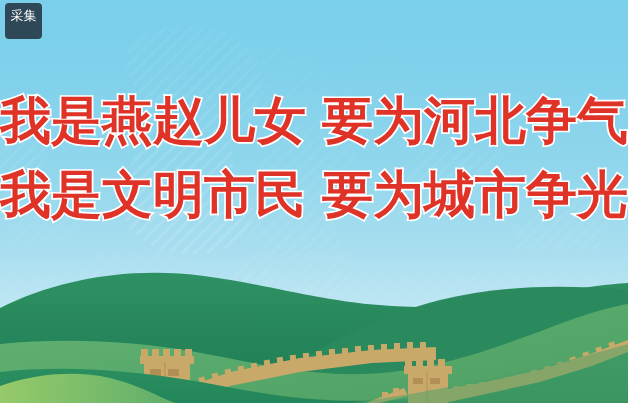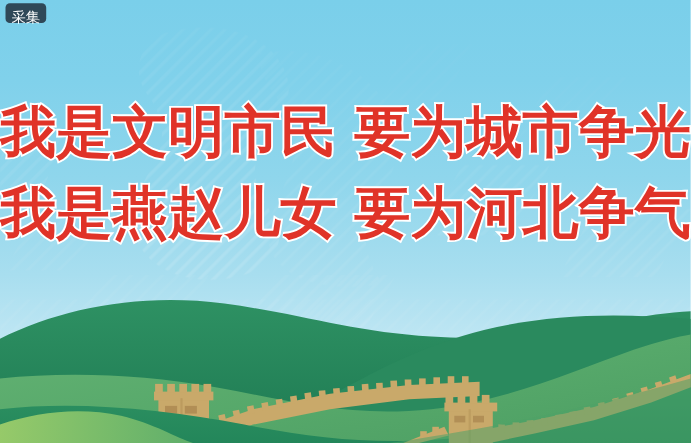--- a/index.html
+++ b/index.html
@@ -86,21 +86,21 @@
     display: inline-block;
     width: 26px;
   }
 
   
   .capture-btn {
     position: absolute;
     left: 5px;
     top: 3px;
     width: 37px;
-    height: 18px;
+    height: 36px;
     border-radius: 4px;
     background: #2F4858;
     color: #ffffff;
     font-family: Liberation Serif, serif;
     font-size: 13px;
     line-height: 25px;
     text-align: center;
     letter-spacing: 0px;
     cursor: pointer;
     user-select: none;
@@ -325,28 +325,28 @@
     <g>
       <path d="M352 403 C 402 396, 470 384, 528 370
                C 566 361, 600 352, 628 344
                L 628 403 Z" fill="#4EA268" opacity="0.55"></path>
     </g>
   </svg>
 
   <div class="slogan-wrap">
 
     <div class="slogan-line">
+      <span class="phrase">我是燕赵儿女</span>
+      <span class="phrase-gap"></span>
+      <span class="phrase">要为河北争气</span>
+    </div>
+
+    <div class="slogan-line">
       <span class="phrase">我是文明市民</span>
       <span class="phrase-gap"></span>
       <span class="phrase">要为城市争光</span>
     </div>
 
-    <div class="slogan-line">
-      <span class="phrase">我是燕赵儿女</span>
-      <span class="phrase-gap"></span>
-      <span class="phrase">要为河北争气</span>
-    </div>
-
   </div>
 
   <div class="capture-btn">采集</div>
 
 </div>
 
 </body></html>

